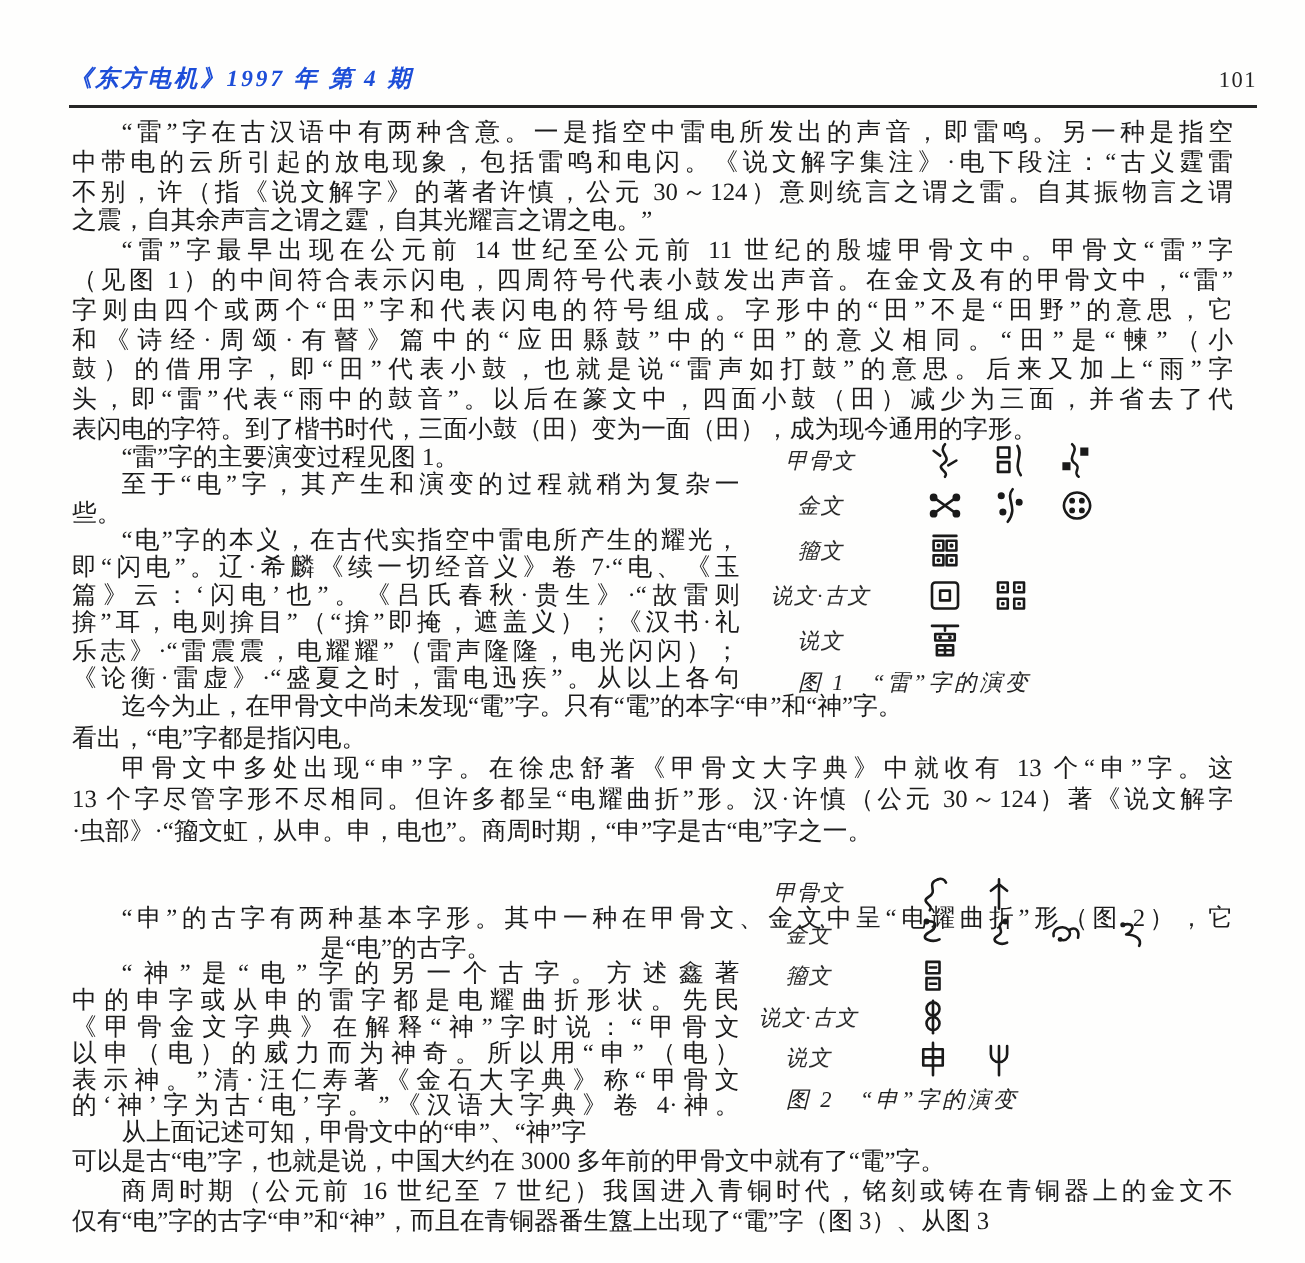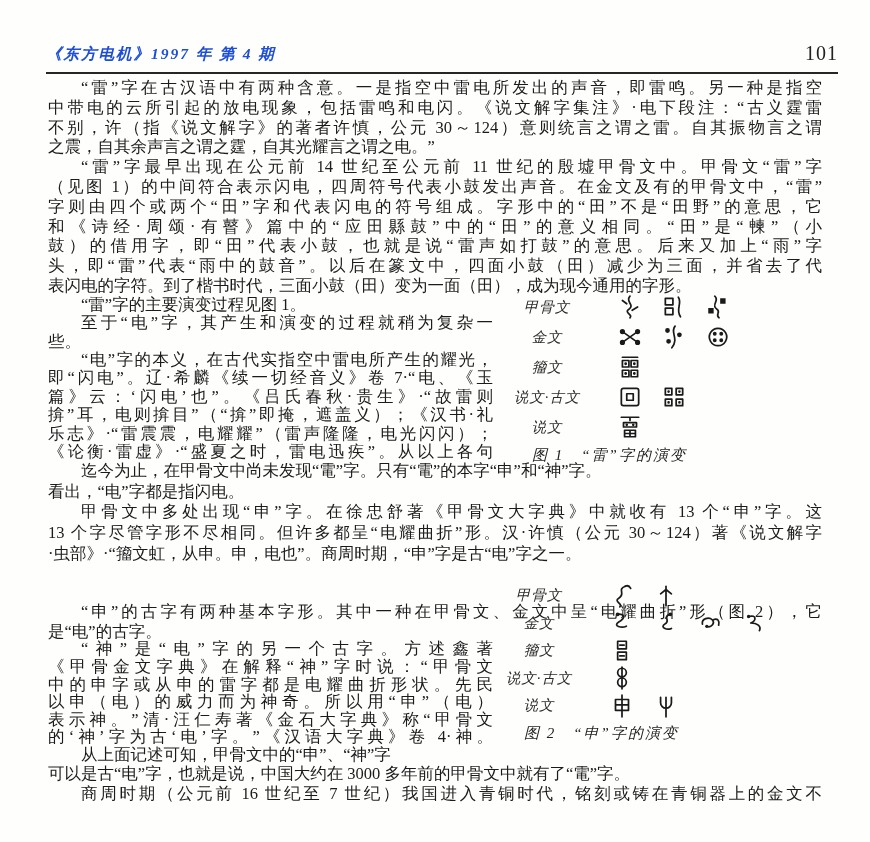--- a/index.html
+++ b/index.html
@@ -15,21 +15,21 @@
   .header{
     position:absolute;left:46px;right:32px;top:42px;
     display:flex;justify-content:space-between;align-items:flex-end;
     border-bottom:2.5px solid #262626;
     padding-bottom:7px;
   }
   .journal{
     font-weight:bold;font-style:italic;
     font-size:15.5px;letter-spacing:2px;color:#1d4ed8;
   }
-  .pageno{font-size:20px;letter-spacing:1px;color:#222;}
+  .pageno{font-size:15px;letter-spacing:1px;color:#222;}
 
   
   .body-text{
     position:absolute;left:48px;top:78px;width:774px;
     font-size:16.5px;
   }
   .sec{width:774px;}
   .sec.narrow{width:445px;}
   .ln{
     white-space:nowrap;
@@ -108,32 +108,33 @@
       </div>
       <div class="sec" style="line-height: 20.6px;">
         <div class="ln ind" style="height: 20.6px;">迄今为止，在甲骨文中尚未发现“電”字。只有“電”的本字“申”和“神”字。</div>
         <div class="ln" style="height: 20.6px;">看出，“电”字都是指闪电。</div>
         <div class="ln ind just" style="height: 20.6px;">甲骨文中多处出现“申”字。在徐忠舒著《甲骨文大字典》中就收有 13 个“申”字。这</div>
         <div class="ln just" style="height: 20.6px;">13 个字尽管字形不尽相同。但许多都呈“电耀曲折”形。汉·许慎（公元 30～124）著《说文解字</div>
         <div class="ln" style="height: 20.6px;">·虫部》·“籀文虹，从申。申，电也”。商周时期，“申”字是古“电”字之一。</div>
         <div class="ln ind just" style="height: 20.6px; margin-top: 38px;">“申”的古字有两种基本字形。其中一种在甲骨文、金文中呈“电耀曲折”形（图 2），它</div>
       </div>
       <div class="sec narrow" style="line-height: 17.6px;">
-        <div class="ln" style="height: 17.6px;">是“电”的古字。</div>
+        <div class="ln" style="height: 17.6px; text-align: center;">是“电”的古字。</div>
         <div class="ln ind just" style="height: 17.6px;">“神”是“电”字的另一个古字。方述鑫著</div>
+        <div class="ln just" style="height: 17.6px;">中的申字或从申的雷字都是电耀曲折形状。先民</div>
         <div class="ln just" style="height: 17.6px;">《甲骨金文字典》在解释“神”字时说：“甲骨文</div>
-        <div class="ln just" style="height: 17.6px;">中的申字或从申的雷字都是电耀曲折形状。先民</div>
         <div class="ln just" style="height: 17.6px;">以申（电）的威力而为神奇。所以用“申”（电）</div>
         <div class="ln just" style="height: 17.6px;">表示神。”清·汪仁寿著《金石大字典》称“甲骨文</div>
         <div class="ln just" style="height: 17.6px;">的‘神’字为古‘电’字。”《汉语大字典》卷 4·神。</div>
         <div class="ln ind" style="height: 17.6px;">从上面记述可知，甲骨文中的“申”、“神”字</div>
       </div>
       <div class="sec" style="line-height: 20.4px;">
         <div class="ln" style="height: 20.4px;">可以是古“电”字，也就是说，中国大约在 3000 多年前的甲骨文中就有了“電”字。</div>
         <div class="ln ind just" style="height: 20.4px;">商周时期（公元前 16 世纪至 7 世纪）我国进入青铜时代，铭刻或铸在青铜器上的金文不</div>
+        <div class="ln" style="height: 20.4px;">仅有“电”字的古字“申”和“神”，而且在青铜器番生簋上出现了“電”字（图 3）、从图 3</div>
       </div>
     </div>
 
   <div class="figure" id="fig1">
       <div class="fig-row">
         <span class="fig-label">甲骨文</span>
         <span class="glyphs">
           <span class="glyph">
             <svg viewBox="0 0 24 24">
               <path d="M12,2 C7,7 17,10 11,14 C6,17 15,19 12,22" fill="none" stroke="#1a1a1a" stroke-width="1.6" stroke-linecap="round" stroke-linejoin="round"></path>

